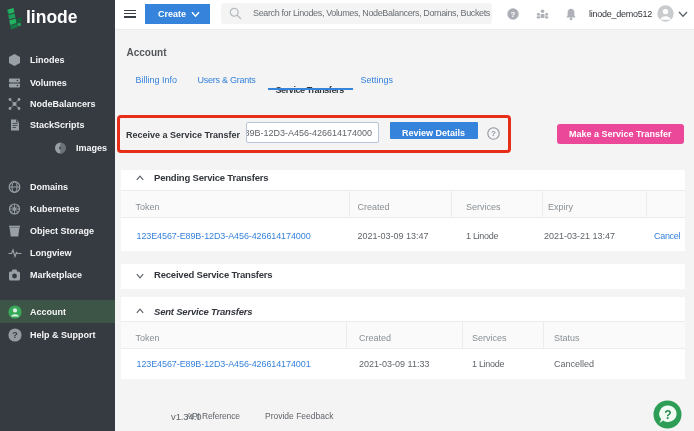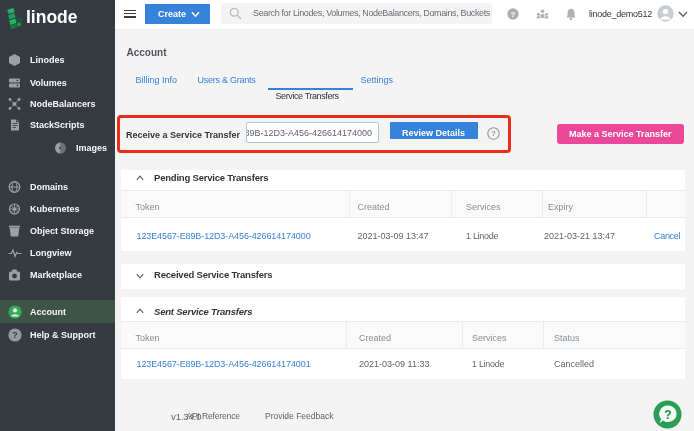--- a/index.html
+++ b/index.html
@@ -182,21 +182,21 @@
     <path d="M3 14.8 a5.8 5.2 0 0 1 11 0" fill="#fff"></path>
   </svg>
 <svg class="abs" style="left:678px;top:10.5px;z-index:6;" width="10" height="7" viewBox="0 0 10 7">
     <path d="M1 1 L5 5.3 L9 1" fill="none" stroke="#5e6368" stroke-width="1.3"></path>
   </svg>
 
 <div class="abs" style="left:126.5px;top:46.5px;font-size:10px;font-weight:700;color:#53575c;">Account</div>
 
 <div class="abs t9" style="left:135.5px;top:74.5px;color:#3683dc;">Billing Info</div>
 <div class="abs t9" style="left:197.5px;top:74.5px;color:#3683dc;letter-spacing:-0.25px;">Users &amp; Grants</div>
-<div class="abs t9" style="left:275.5px;top:91px;color:#32363c;font-weight:400;letter-spacing:-0.4px;">Service Transfers</div>
+<div class="abs t9" style="left:275.5px;top:85px;color:#32363c;font-weight:700;letter-spacing:-0.4px;">Service Transfers</div>
 <div class="abs" style="left:267.5px;top:88px;width:85px;height:2px;background:#3683dc;"></div>
 <div class="abs t9" style="left:360.5px;top:74.5px;color:#3683dc;">Settings</div>
 
 <div class="abs" style="left:117px;top:114.5px;width:394px;height:38px;border:3.8px solid #e62e19;border-radius:4px;z-index:3;"></div>
 <div class="abs t9" style="left:126px;top:129.5px;font-weight:700;color:#32363c;">Receive a Service Transfer</div>
 <div class="abs" style="left:245.5px;top:122px;width:133.5px;height:21px;background:#fff;border:1px solid #b7c5d8;border-radius:2px;overflow:hidden;">
   <div class="t9" style="position:absolute;right:6px;top:5px;color:#60656a;white-space:nowrap;">123E4567-E89B-12D3-A456-426614174000</div>
 </div>
 <div class="abs" style="left:390px;top:122px;width:88px;height:17px;background:#3683dc;border-radius:1px;">
   <span class="t9" style="position:absolute;left:12px;top:5.5px;color:#fff;font-weight:700;">Review Details</span>

